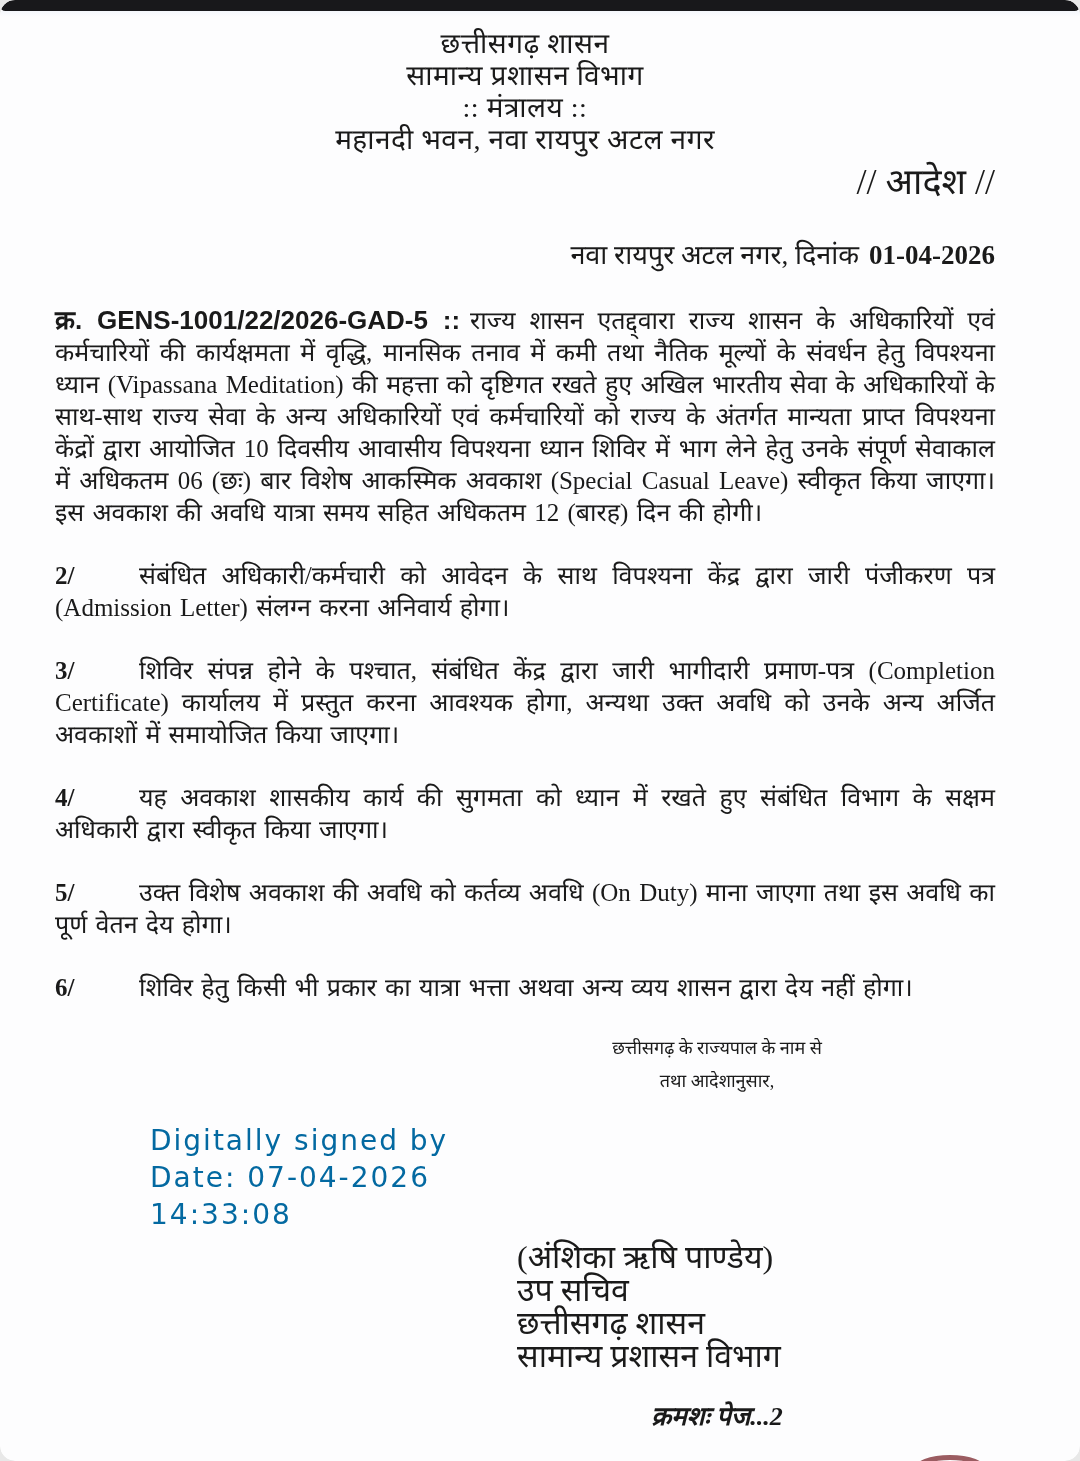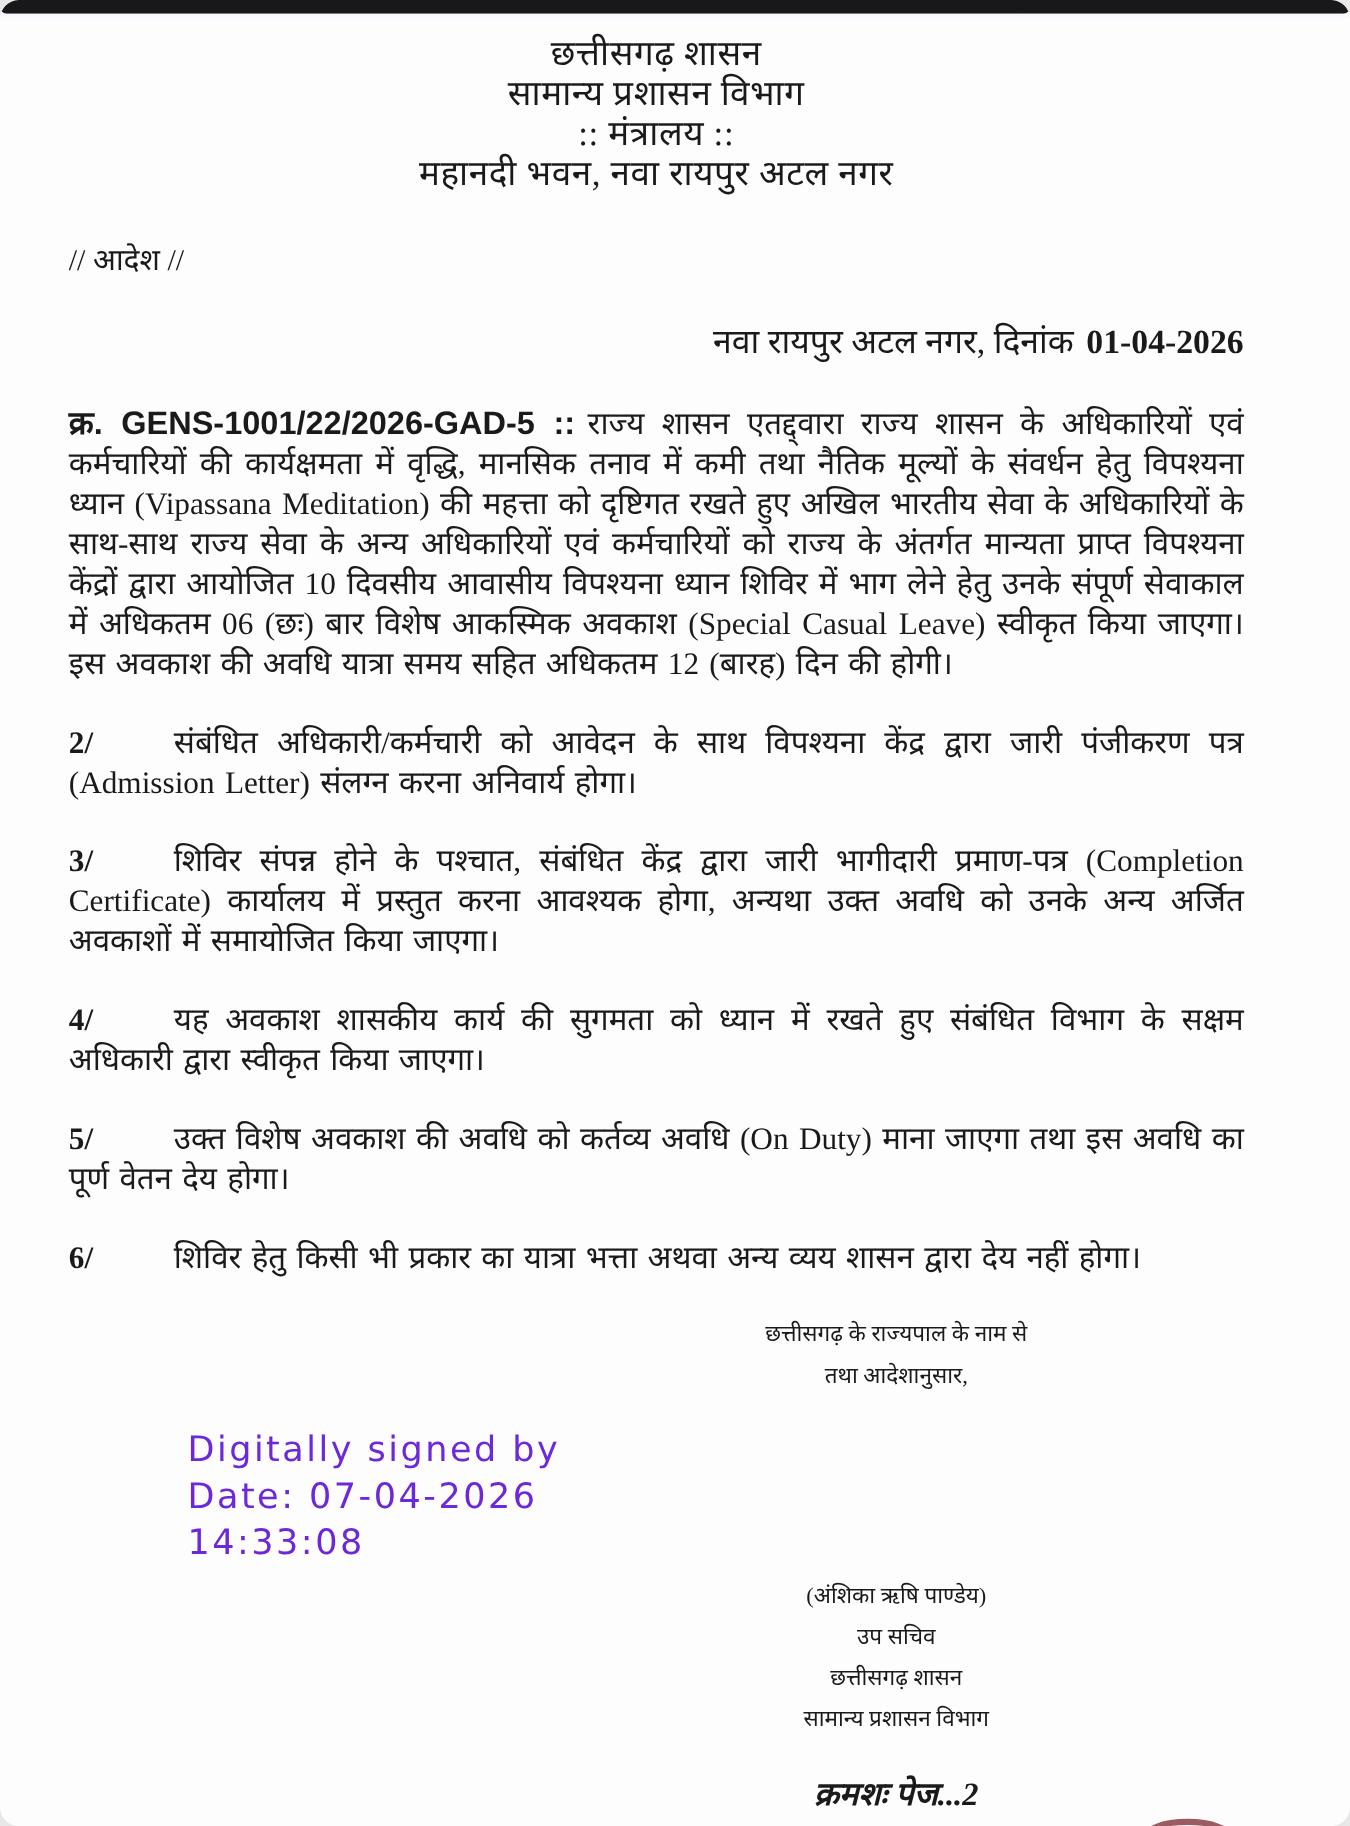--- a/index.html
+++ b/index.html
@@ -32,23 +32,22 @@
     position: relative;
     padding: 28px 85px 0 55px;
   }
   .letterhead {
     text-align: center;
     font-size: 28px;
     line-height: 32px;
     letter-spacing: 0.5px;
   }
   .order-title {
-    text-align: left;
-    font-size: 24px;
-    margin-top: 34px;
+    text-align: right;
+    font-size: 36px;
   }
   .date-line {
     text-align: right;
     font-size: 27px;
     margin-top: 30px;
   }
   .date-line .date-bold {
     font-weight: bold;
     margin-left: 10px;
   }
@@ -77,27 +76,27 @@
     text-align: center;
     font-size: 18px;
     line-height: 33px;
   }
   .digital-signature {
     margin: 24px 0 0 95px;
     font-family: "DejaVu Sans", "Liberation Sans", sans-serif;
     font-size: 28px;
     line-height: 37px;
     letter-spacing: 2px;
-    color: #6d28d9;
+    color: #0369a1;
   }
   .signatory-block {
     width: 400px;
     margin: 8px 78px 0 auto;
-    text-align: center;
-    font-size: 18px;
+    text-align: left;
+    font-size: 32px;
     line-height: 33px;
   }
   .footer-note {
     width: 400px;
     margin: 24px 78px 0 auto;
     text-align: center;
     font-size: 26px;
     font-weight: bold;
     font-style: italic;
   }

